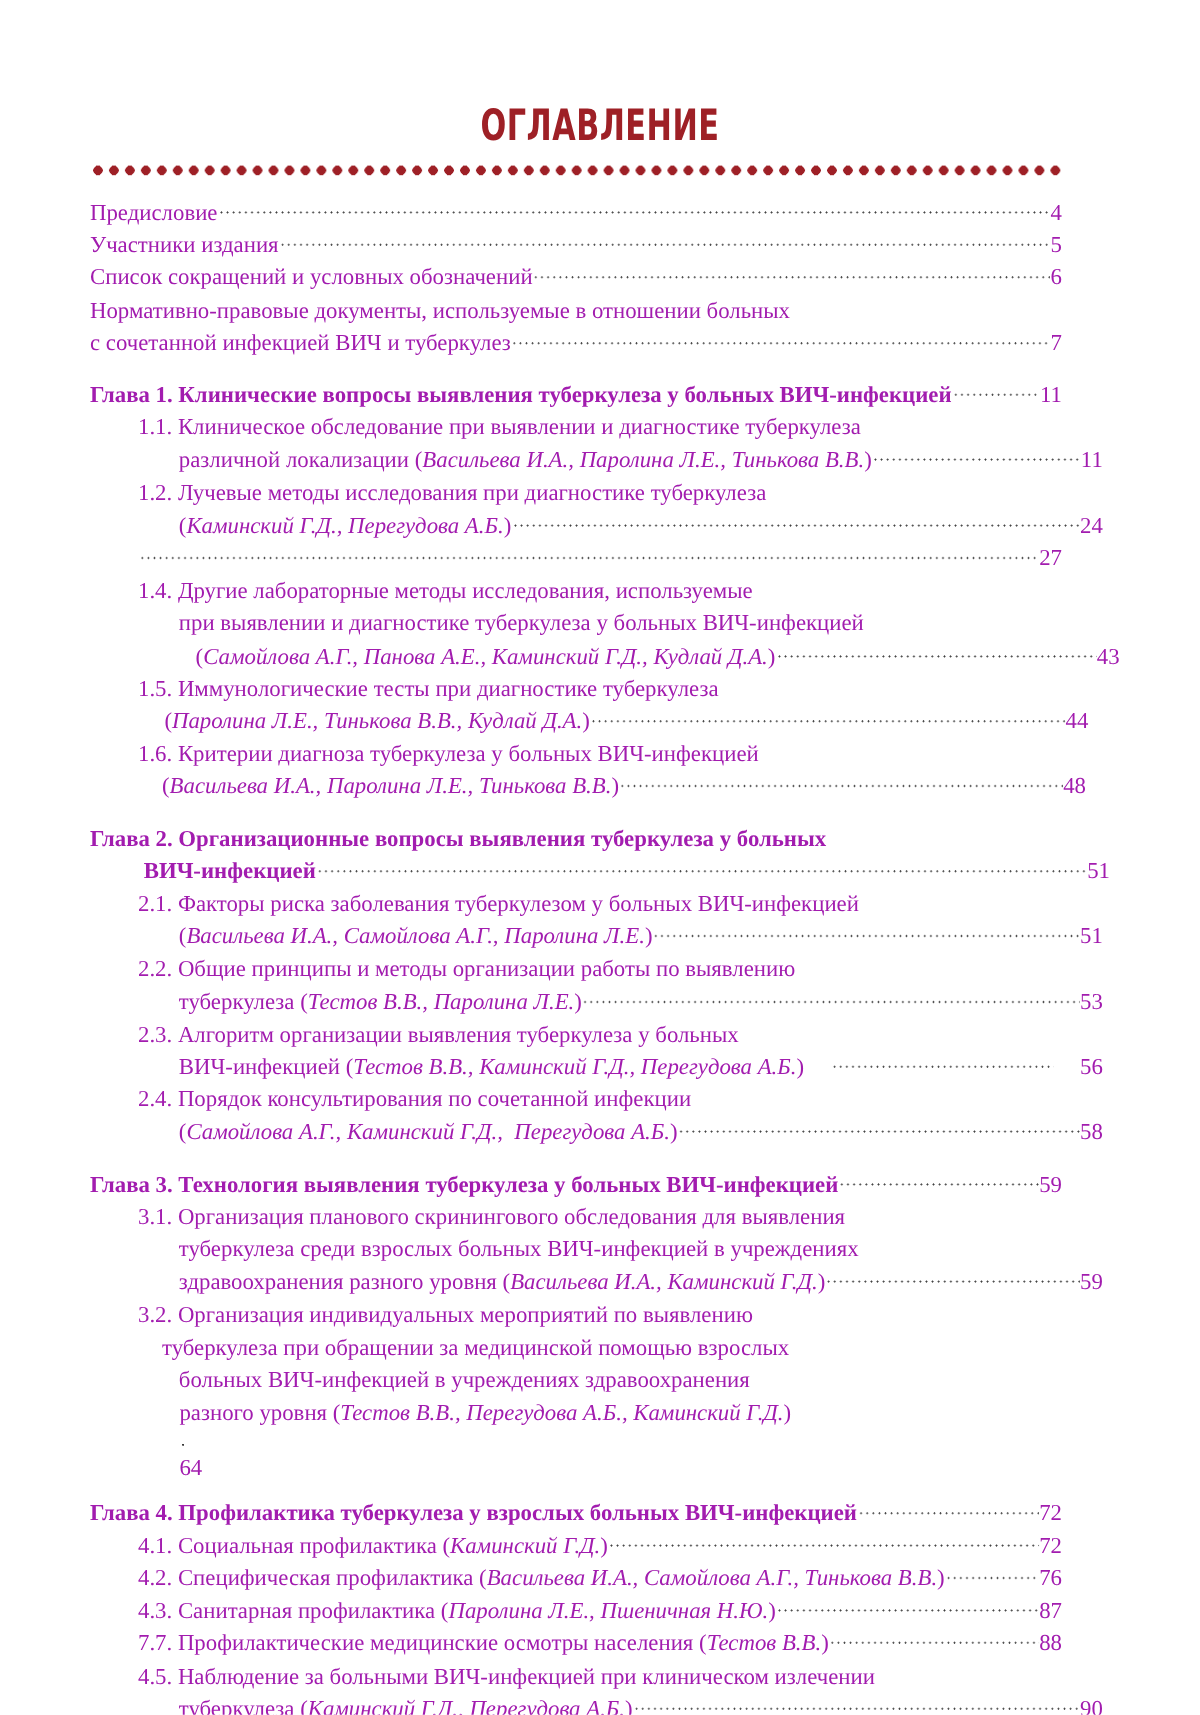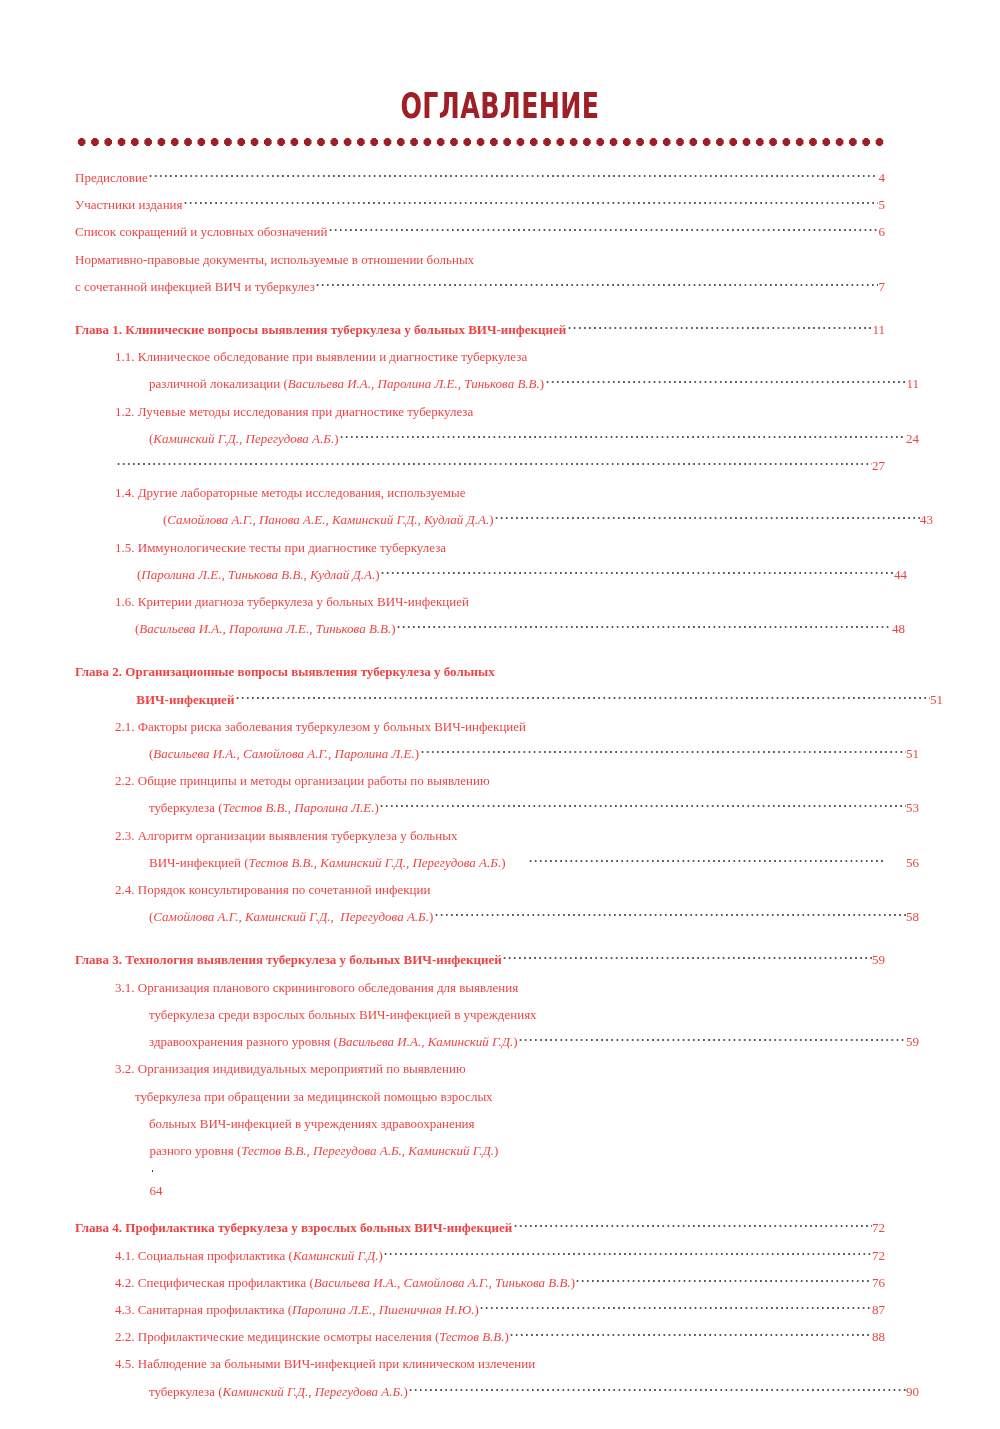--- a/index.html
+++ b/index.html
@@ -56,23 +56,23 @@
   
   .toc {
     margin: 0;
     padding: 0;
     list-style: none;
     width: 810px;
   }
 
   .entry {
     position: relative;
-    font-size: 13px;
+    font-size: 19px;
     line-height: 27.2px;
-    color: #ef4444;
+    color: #a21caf;
     padding-right: 0;
   }
 
   
   .entry .row {
     display: flex;
     align-items: baseline;
     width: 100%;
   }
   .entry .label {
@@ -207,20 +207,21 @@
 
     <li class="entry lvl-section">
       <div class="row">
         <span class="leader"></span>
         <span class="pageno">27</span>
       </div>
     </li>
 
     <li class="entry lvl-section">
       <div class="cont">1.4. Другие лабораторные методы исследования, используемые</div>
+      <div class="cont" style="margin-left:34px;">при выявлении и диагностике туберкулеза у больных ВИЧ-инфекцией</div>
       <div class="row" style="margin-left:48px;">
         <span class="label"><span>(</span><em class="ital">Самойлова А.Г., Панова А.Е., Каминский Г.Д., Кудлай Д.А.</em><span>)</span></span>
         <span class="leader"></span>
         <span class="pageno">43</span>
       </div>
     </li>
 
     <li class="entry lvl-section">
       <div class="cont">1.5. Иммунологические тесты при диагностике туберкулеза</div>
       <div class="row" style="margin-left:22px;">
@@ -239,21 +240,21 @@
       </div>
     </li>
   </ul>
 
   <div class="gap-md"></div>
 
   <ul class="toc">
 
     <li class="entry lvl-chapter">
       <div class="cont">Глава 2. Организационные вопросы выявления туберкулеза у больных</div>
-      <div class="row" style="margin-left:58px;">
+      <div class="row" style="margin-left:40px;">
         <span class="label"> ВИЧ-инфекцией</span>
         <span class="leader"></span>
         <span class="pageno">51</span>
       </div>
     </li>
 
     <li class="entry lvl-section">
       <div class="cont">2.1. Факторы риска заболевания туберкулезом у больных ВИЧ-инфекцией</div>
       <div class="row" style="margin-left:34px;">
         <span class="label"><span>(</span><em class="ital">Васильева И.А., Самойлова А.Г., Паролина Л.Е.</em><span>)</span></span>
@@ -355,21 +356,21 @@
     <li class="entry lvl-section">
       <div class="row">
         <span class="label"><span>4.3. Санитарная профилактика (</span><em class="ital">Паролина Л.Е., Пшеничная Н.Ю.</em><span>)</span></span>
         <span class="leader"></span>
         <span class="pageno">87</span>
       </div>
     </li>
 
     <li class="entry lvl-section">
       <div class="row">
-        <span class="label"><span>2.2. Профилактические медицинские осмотры населения (</span><em class="ital">Тестов В.В.</em><span>)</span></span>
+        <span class="label"><span>7.7. Профилактические медицинские осмотры населения (</span><em class="ital">Тестов В.В.</em><span>)</span></span>
         <span class="leader"></span>
         <span class="pageno">88</span>
       </div>
     </li>
 
     <li class="entry lvl-section">
       <div class="cont">4.5. Наблюдение за больными ВИЧ-инфекцией при клиническом излечении</div>
       <div class="row" style="margin-left:34px;">
         <span class="label"><span>туберкулеза (</span><em class="ital">Каминский Г.Д., Перегудова А.Б.</em><span>)</span></span>
         <span class="leader"></span>

